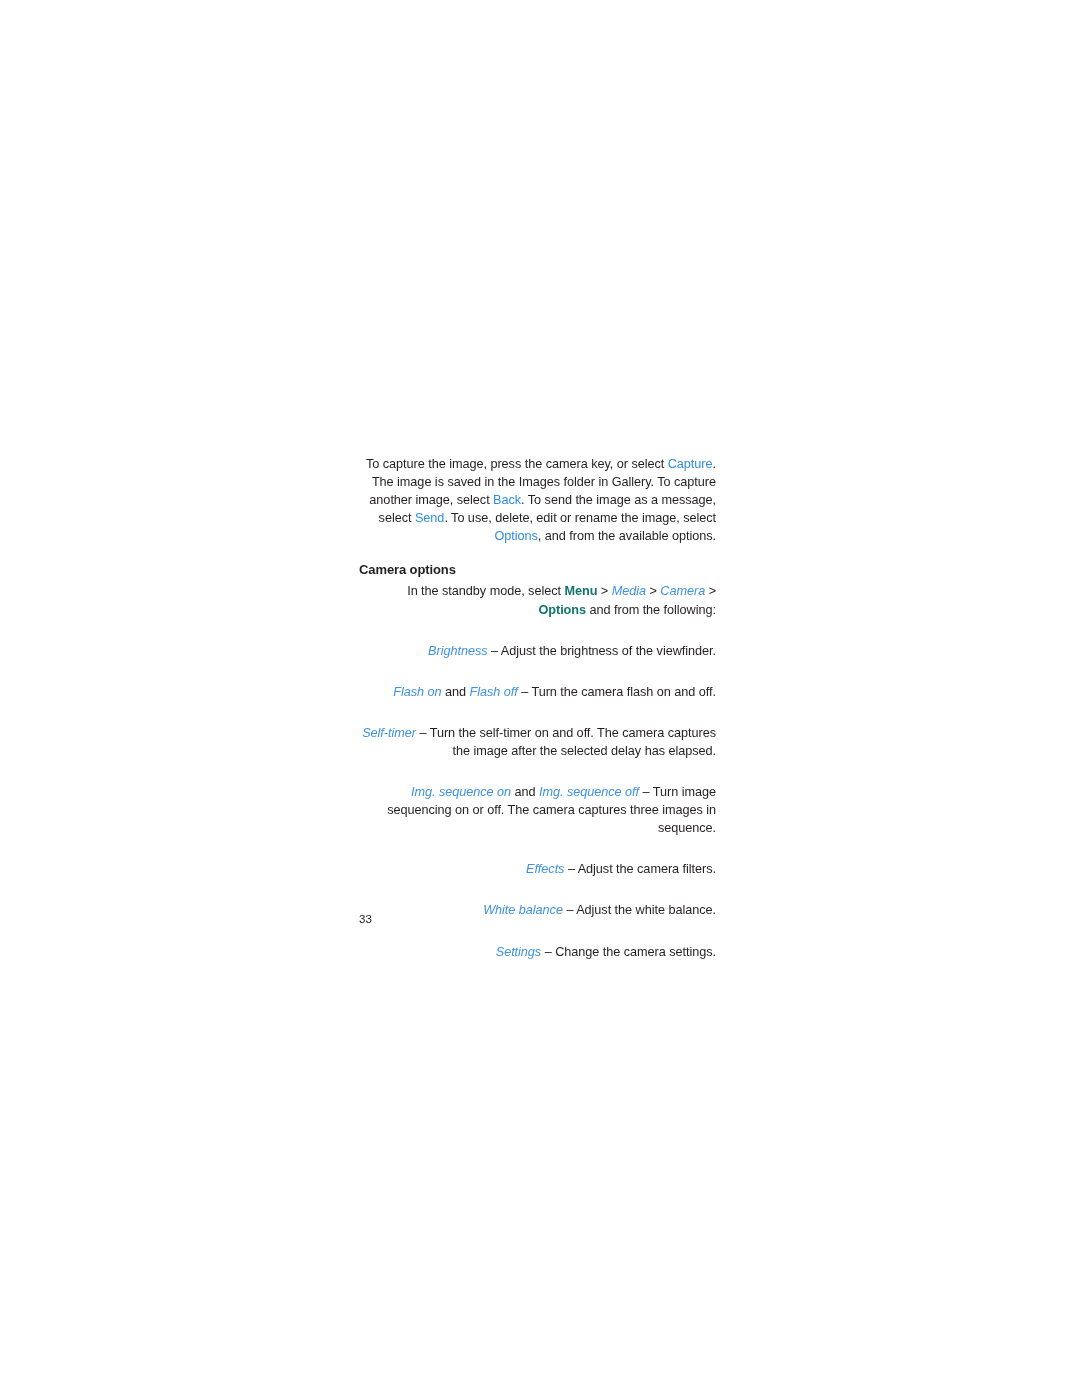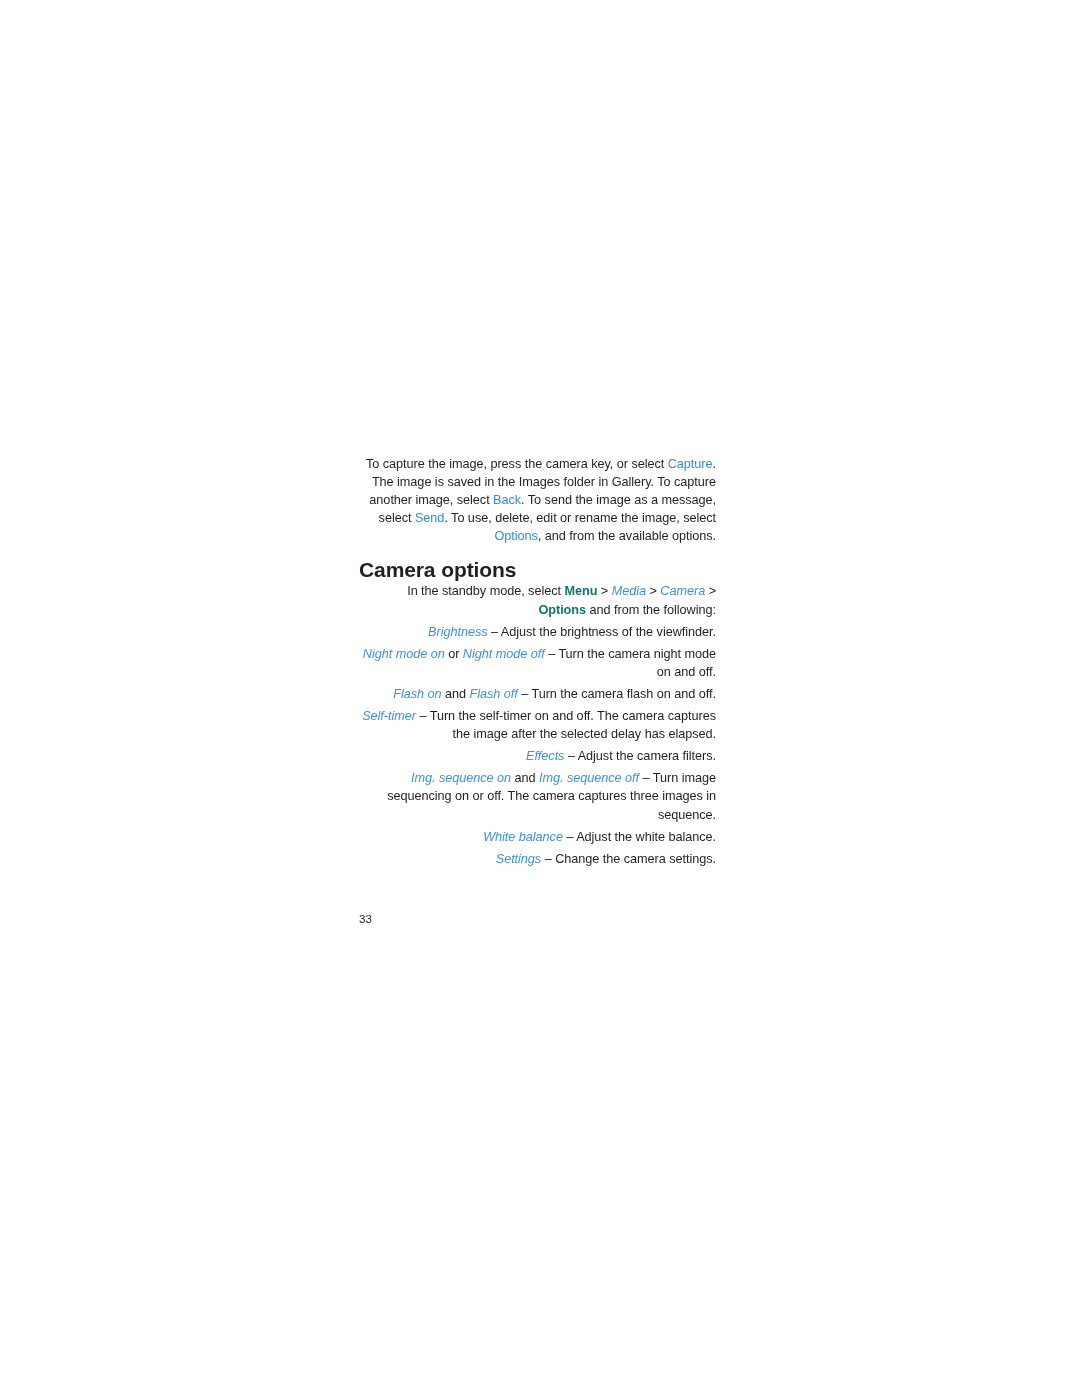--- a/index.html
+++ b/index.html
@@ -28,29 +28,29 @@
     margin: 0 0 0 0;
     font-size: 12.7px;
     line-height: 18.1px;
     color: #231f20;
     letter-spacing: -0.05px;
     text-align: right;
   }
 
   
   p.gap {
-    margin-top: 4px;
+    margin-top: 23px;
   }
 
   
   .intro { margin-bottom: 0; }
 
   h2.heading {
     margin: 14px 0 2px 0;
-    font-size: 21px;
+    font-size: 13px;
     line-height: 21px;
     font-weight: bold;
     color: #231f20;
     letter-spacing: -0.1px;
   }
 
   
   .link {
     color: #2f8ede;
   }
@@ -83,24 +83,23 @@
 <div class="page">
 
   <p class="body intro"><span>To capture the image, press the camera key, or select </span><span class="link">Capture</span><span>. The image is saved in the Images folder in Gallery. To capture another image, select </span><span class="link">Back</span><span>. To send the image as a message, select </span><span class="link">Send</span><span>. To use, delete, edit or rename the image, select </span><span class="link">Options</span><span>, and from the available options.</span></p>
 
   <h2 class="heading">Camera options</h2>
 
   <p class="body"><span>In the standby mode, select </span><span class="link-b">Menu</span><span class="sep"> &gt; </span><span class="term">Media</span><span class="sep"> &gt; </span><span class="term">Camera</span><span class="sep"> &gt; </span><span class="link-b">Options</span><span> and from the following:</span></p>
 
   <div id="options-list">
       <p class="body gap"><span class="term">Brightness</span><span> – Adjust the brightness of the viewfinder.</span></p>
-      <p class="body gap"><span class="term">Night mode on</span><span> or </span><span class="term">Night mode off</span><span> – Turn the camera night mode on and off.</span></p>
       <p class="body gap"><span class="term">Flash on</span><span> and </span><span class="term">Flash off</span><span> – Turn the camera flash on and off.</span></p>
       <p class="body gap"><span class="term">Self-timer</span><span> – Turn the self-timer on and off. The camera captures the image after the selected delay has elapsed.</span></p>
+      <p class="body gap"><span class="term">Img. sequence on</span><span> and </span><span class="term">Img. sequence off</span><span> – Turn image sequencing on or off. The camera captures three images in sequence.</span></p>
       <p class="body gap"><span class="term">Effects</span><span> – Adjust the camera filters.</span></p>
-      <p class="body gap"><span class="term">Img. sequence on</span><span> and </span><span class="term">Img. sequence off</span><span> – Turn image sequencing on or off. The camera captures three images in sequence.</span></p>
       <p class="body gap"><span class="term">White balance</span><span> – Adjust the white balance.</span></p>
       <p class="body gap"><span class="term">Settings</span><span> – Change the camera settings.</span></p>
     </div>
 
 </div>
 
 <div class="page-number">33</div>
 
 </body></html>

